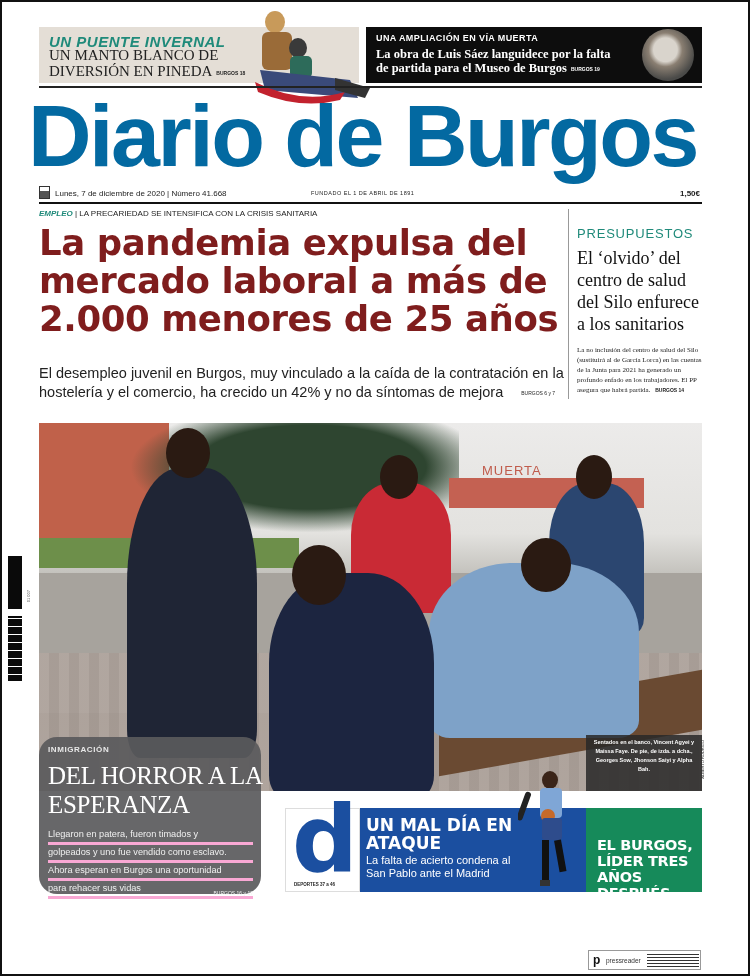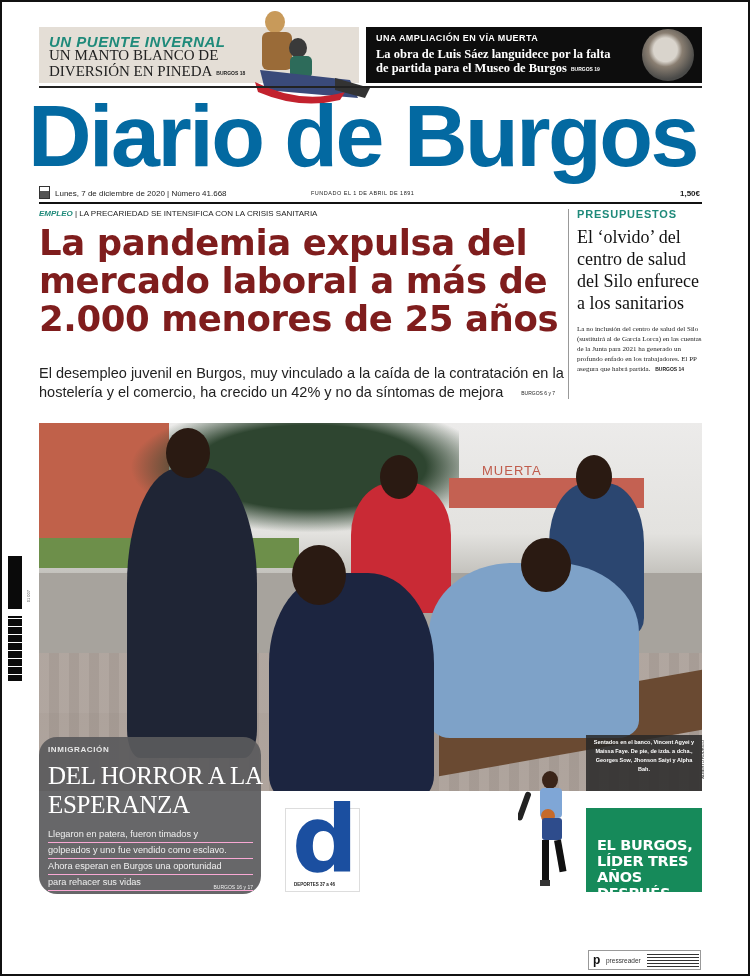--- a/index.html
+++ b/index.html
@@ -36,21 +36,21 @@
   .lead-kicker { position: absolute; left: 39px; top: 209px; font-size: 8px; color: #222; }
   .lead-kicker .section { color: #1f8a7a; font-weight: bold; font-style: italic; }
   .lead-headline { position: absolute; left: 39px; top: 224px; width: 525px; font-family: "DejaVu Sans", sans-serif; font-weight: bold; font-size: 35.5px; line-height: 38px; letter-spacing: -0.4px; color: #7f1d1d; }
   .lead-standfirst { position: absolute; left: 39px; top: 364px; width: 525px; font-size: 14.5px; line-height: 19px; color: #222; }
   .lead-standfirst .ref { font-size: 5px; margin-left: 18px; vertical-align: middle; }
 
   .col-divider { position: absolute; left: 568px; top: 209px; width: 1px; height: 190px; background: #999; }
 
   
   .side { position: absolute; left: 577px; top: 208px; width: 125px; }
-  .side .kicker { font-size: 11px; font-weight: bold; color: #1f8a7a; letter-spacing: 0.8px; }
+  .side .kicker { font-size: 13px; font-weight: normal; color: #1f8a7a; letter-spacing: 0.8px; margin-top: 18px; }
   .side .headline { margin-top: 6px; font-family: "Liberation Serif", serif; font-size: 18px; line-height: 22px; color: #111; }
   .side .body { margin-top: 10px; font-family: "Liberation Serif", serif; font-size: 7px; line-height: 10px; color: #222; }
 
   
   .photo { position: absolute; left: 39px; top: 423px; width: 663px; height: 368px; overflow: hidden;
     background: linear-gradient(180deg, #ecebea 0%, #e3e2df 30%, #b8b6b0 45%, #8e8a83 60%, #a09a92 100%); }
   .photo .bldg-left { position: absolute; left: 0; top: 0; width: 130px; height: 115px; background: #c0614a; }
   .photo .grass { position: absolute; left: 0; top: 115px; width: 260px; height: 30px; background: #6d8f4a; }
   .photo .tree { position: absolute; left: 90px; top: 0; width: 330px; height: 110px; background: radial-gradient(ellipse at 55% 40%, #2e4530 0 45%, transparent 70%); }
   .photo .aduana { position: absolute; left: 410px; top: 55px; width: 195px; height: 30px; background: #c46152; }
@@ -72,21 +72,21 @@
   .photo .h5 { left: 482px; top: 115px; width: 50px; height: 54px; }
 
   .caption { position: absolute; left: 586px; top: 735px; width: 116px; height: 56px; background: rgba(40,40,40,0.85); color: #fff; font-size: 5.5px; line-height: 9px; font-weight: bold; padding: 3px 6px; text-align: center; }
   .photo-credit { position: absolute; left: 700px; top: 740px; font-size: 4px; writing-mode: vertical-rl; transform: rotate(180deg); color: #333; }
 
   
   .immig { position: absolute; left: 39px; top: 737px; width: 222px; height: 157px; background: rgba(90,90,92,0.92); color: #fff; border-radius: 18px; }
   .immig .kicker { position: absolute; left: 9px; top: 8px; font-size: 8px; font-weight: bold; letter-spacing: 0.6px; color: #e8e8e8; }
   .immig .headline { position: absolute; left: 9px; top: 24px; font-family: Liberation Serif, serif; font-size: 25px; line-height: 29px; letter-spacing: -0.3px; width: 215px; }
   .immig .body { position: absolute; left: 9px; top: 90px; width: 205px; font-size: 9.2px; line-height: 15px; color: #f0f0f0; }
-  .immig .body .line { border-bottom: 1px solid #f9a8d4; }
+  .immig .body .line { border-bottom: 3px solid #f9a8d4; }
   .immig .ref { font-size: 5px; float: right; margin-top: 5px; }
 
   
   .sports { position: absolute; left: 285px; top: 808px; width: 417px; height: 84px; }
   .sports .logo-block { position: absolute; left: 0; top: 0; width: 75px; height: 84px; background: #fff; border: 1px solid #ddd; }
   .sports .logo-d { position: absolute; left: 6px; top: -14px; font-family: "DejaVu Sans", sans-serif; font-weight: bold; font-size: 92px; line-height: 92px; color: #1b4fa0; }
   .sports .logo-label { position: absolute; left: 8px; bottom: 4px; font-size: 4.5px; font-weight: bold; color: #222; }
   .sports .blue { position: absolute; left: 75px; top: 0; width: 226px; height: 84px; background: #1b4fa0; color: #fff; }
   .sports .blue .headline { position: absolute; left: 6px; top: 8px; font-family: "DejaVu Sans", sans-serif; font-weight: bold; font-size: 17px; line-height: 18px; }
   .sports .blue .dek { position: absolute; left: 6px; top: 46px; font-size: 11px; line-height: 13px; }
@@ -198,20 +198,24 @@
     <div class="line">Ahora esperan en Burgos una oportunidad</div>
     <div class="line"><span>para rehacer sus vidas</span><span class="ref">BURGOS 16 y 17</span></div>
   </div>
 </div>
 
 <div class="sports">
   <div class="logo-block">
     <div class="logo-d">d</div>
     <div class="logo-label">DEPORTES 37 a 46</div>
   </div>
+  <div class="blue">
+    <div class="headline" style="width:150px;">UN MAL DÍA EN ATAQUE</div>
+    <div class="dek" style="width:150px;">La falta de acierto condena al San Pablo ante el Madrid</div>
+  </div>
   <svg class="player" viewBox="0 0 60 128">
     <ellipse cx="32" cy="10" rx="8" ry="9" fill="#3a2418"></ellipse>
     <rect x="22" y="18" width="22" height="30" rx="4" fill="#7fa6d6"></rect>
     <rect x="8" y="22" width="6" height="30" rx="3" fill="#222" transform="rotate(20 11 22)"></rect>
     <circle cx="30" cy="46" r="7" fill="#c66a2a"></circle>
     <rect x="24" y="48" width="20" height="22" rx="3" fill="#2e4c8c"></rect>
     <rect x="24" y="70" width="7" height="40" fill="#111"></rect>
     <rect x="36" y="70" width="7" height="32" fill="#111" transform="rotate(-10 40 70)"></rect>
     <rect x="22" y="110" width="10" height="6" fill="#333"></rect>
   </svg>

